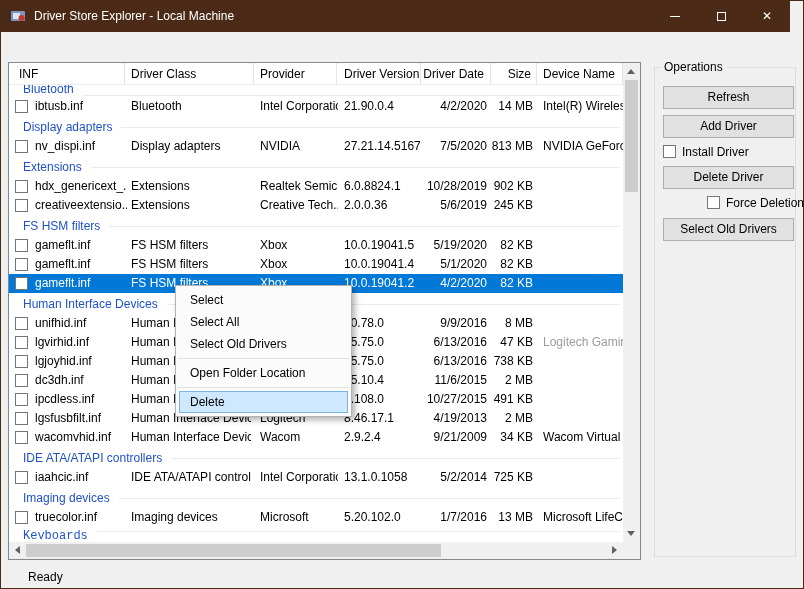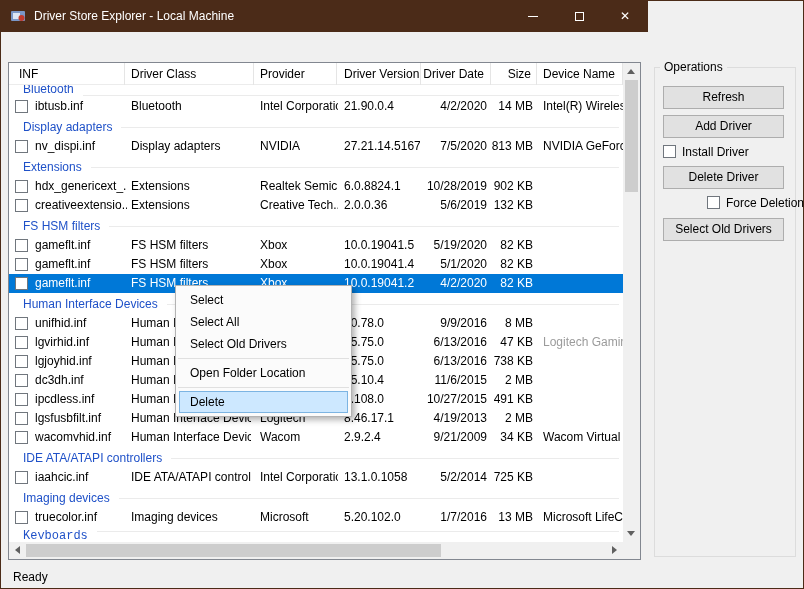--- a/index.html
+++ b/index.html
@@ -1,21 +1,21 @@
 <!DOCTYPE html>
 <html style="--titlebar: #4b2b18; --selection: #0078d7; --group-text: #1f51c8; --menu-highlight: #cde8ff; --menu-highlight-border: #7cb4e2;"><head>
 <meta charset="utf-8">
 <style>
   *{margin:0;padding:0;box-sizing:border-box;}
   html,body{width:804px;height:589px;}
   body{font-family:"Liberation Sans",sans-serif;font-size:12px;background:#f0f0f0;color:#000;position:relative;overflow:hidden;}
   #window{position:absolute;inset:0;box-shadow:inset 0 0 0 1px var(--titlebar,#4b2b18);}
 
   
-  #titlebar{position:absolute;left:0;top:0;width:648px;height:32px;background:var(--titlebar,#4b2b18);display:flex;align-items:center;}
+  #titlebar{position:absolute;left:0;top:0;width:790px;height:32px;background:var(--titlebar,#4b2b18);display:flex;align-items:center;}
   #appicon{margin-left:10px;width:16px;height:16px;display:inline-block;}
   #title{color:#fff;margin-left:8px;white-space:nowrap;}
   #winbtns{margin-left:auto;display:flex;height:32px;}
   .winbtn{width:46px;height:32px;display:flex;align-items:center;justify-content:center;color:#fff;}
   .ic-min{width:10px;height:1px;background:#fff;display:block;}
   .ic-max{width:9px;height:9px;border:1px solid #fff;display:block;}
   .ic-close{font-size:12px;line-height:1;}
 
   
   #menubar{position:absolute;left:0;top:32px;width:804px;height:26px;display:flex;padding-left:8px;margin-top:45px;}
@@ -58,27 +58,27 @@
 
   
   #ctxmenu{position:absolute;left:175px;top:285px;width:177px;background:#fbfbfb;border:1px solid #b3b3b3;box-shadow:3px 3px 6px rgba(0,0,0,.30);padding:3px 0;z-index:10;}
   .mitem{height:22px;line-height:22px;padding-left:14px;white-space:nowrap;}
   .mitem.hot{background:var(--menu-highlight,#cde8ff);border:1px solid var(--menu-highlight-border,#7cb4e2);margin:0 3px;padding-left:10px;line-height:20px;}
   .msep{height:1px;background:#e0e0e0;margin:3px 2px;}
 
   
   #opsbox{position:absolute;left:654px;top:67px;width:142px;height:490px;border:1px solid #dcdcdc;}
   #opslabel{position:absolute;left:660px;top:60px;background:#f0f0f0;padding:0 4px;}
-  .opbtn{position:absolute;left:663px;width:121px;height:23px;background:#e1e1e1;border:1px solid #adadad;text-align:center;line-height:21px;}
+  .opbtn{position:absolute;left:663px;width:131px;height:23px;background:#e1e1e1;border:1px solid #adadad;text-align:center;line-height:21px;}
   .opchk{position:absolute;left:663px;height:15px;display:flex;align-items:center;}
   .chkbox{width:13px;height:13px;border:1px solid #70767d;background:#fff;display:inline-block;}
   .chklabel{margin-left:6px;white-space:nowrap;}
 
   
-  #statusbar{position:absolute;left:1px;bottom:1px;width:802px;height:22px;background:#f0f0f0;line-height:22px;padding-left:12px;}
+  #statusbar{position:absolute;left:1px;bottom:1px;width:802px;height:22px;background:#f0f0f0;line-height:22px;padding-left:27px;}
 </style>
 </head>
 <body>
 
 <div id="window">
 
   <div id="titlebar">
     <span id="appicon">
       <svg width="16" height="16" viewBox="0 0 16 16">
         <rect x="1" y="3" width="14" height="10" rx="1" fill="#7a97c8"></rect>
@@ -159,21 +159,21 @@
           <span class="cell c-size">902 KB</span>
           <span class="cell c-dev"></span>
         </div>
         <div class="row">
           <span class="c-cb"></span>
           <span class="cell c-inf">creativeextensio...</span>
           <span class="cell c-class">Extensions</span>
           <span class="cell c-prov">Creative Tech...</span>
           <span class="cell c-ver">2.0.0.36</span>
           <span class="cell c-date">5/6/2019</span>
-          <span class="cell c-size">132 KB</span>
+          <span class="cell c-size">245 KB</span>
           <span class="cell c-dev"></span>
         </div>
         <div class="group">
           <span class="glabel">FS HSM filters</span>
           <span class="gline"></span>
         </div>
         <div class="row">
           <span class="c-cb"></span>
           <span class="cell c-inf">gameflt.inf</span>
           <span class="cell c-class">FS HSM filters</span>

